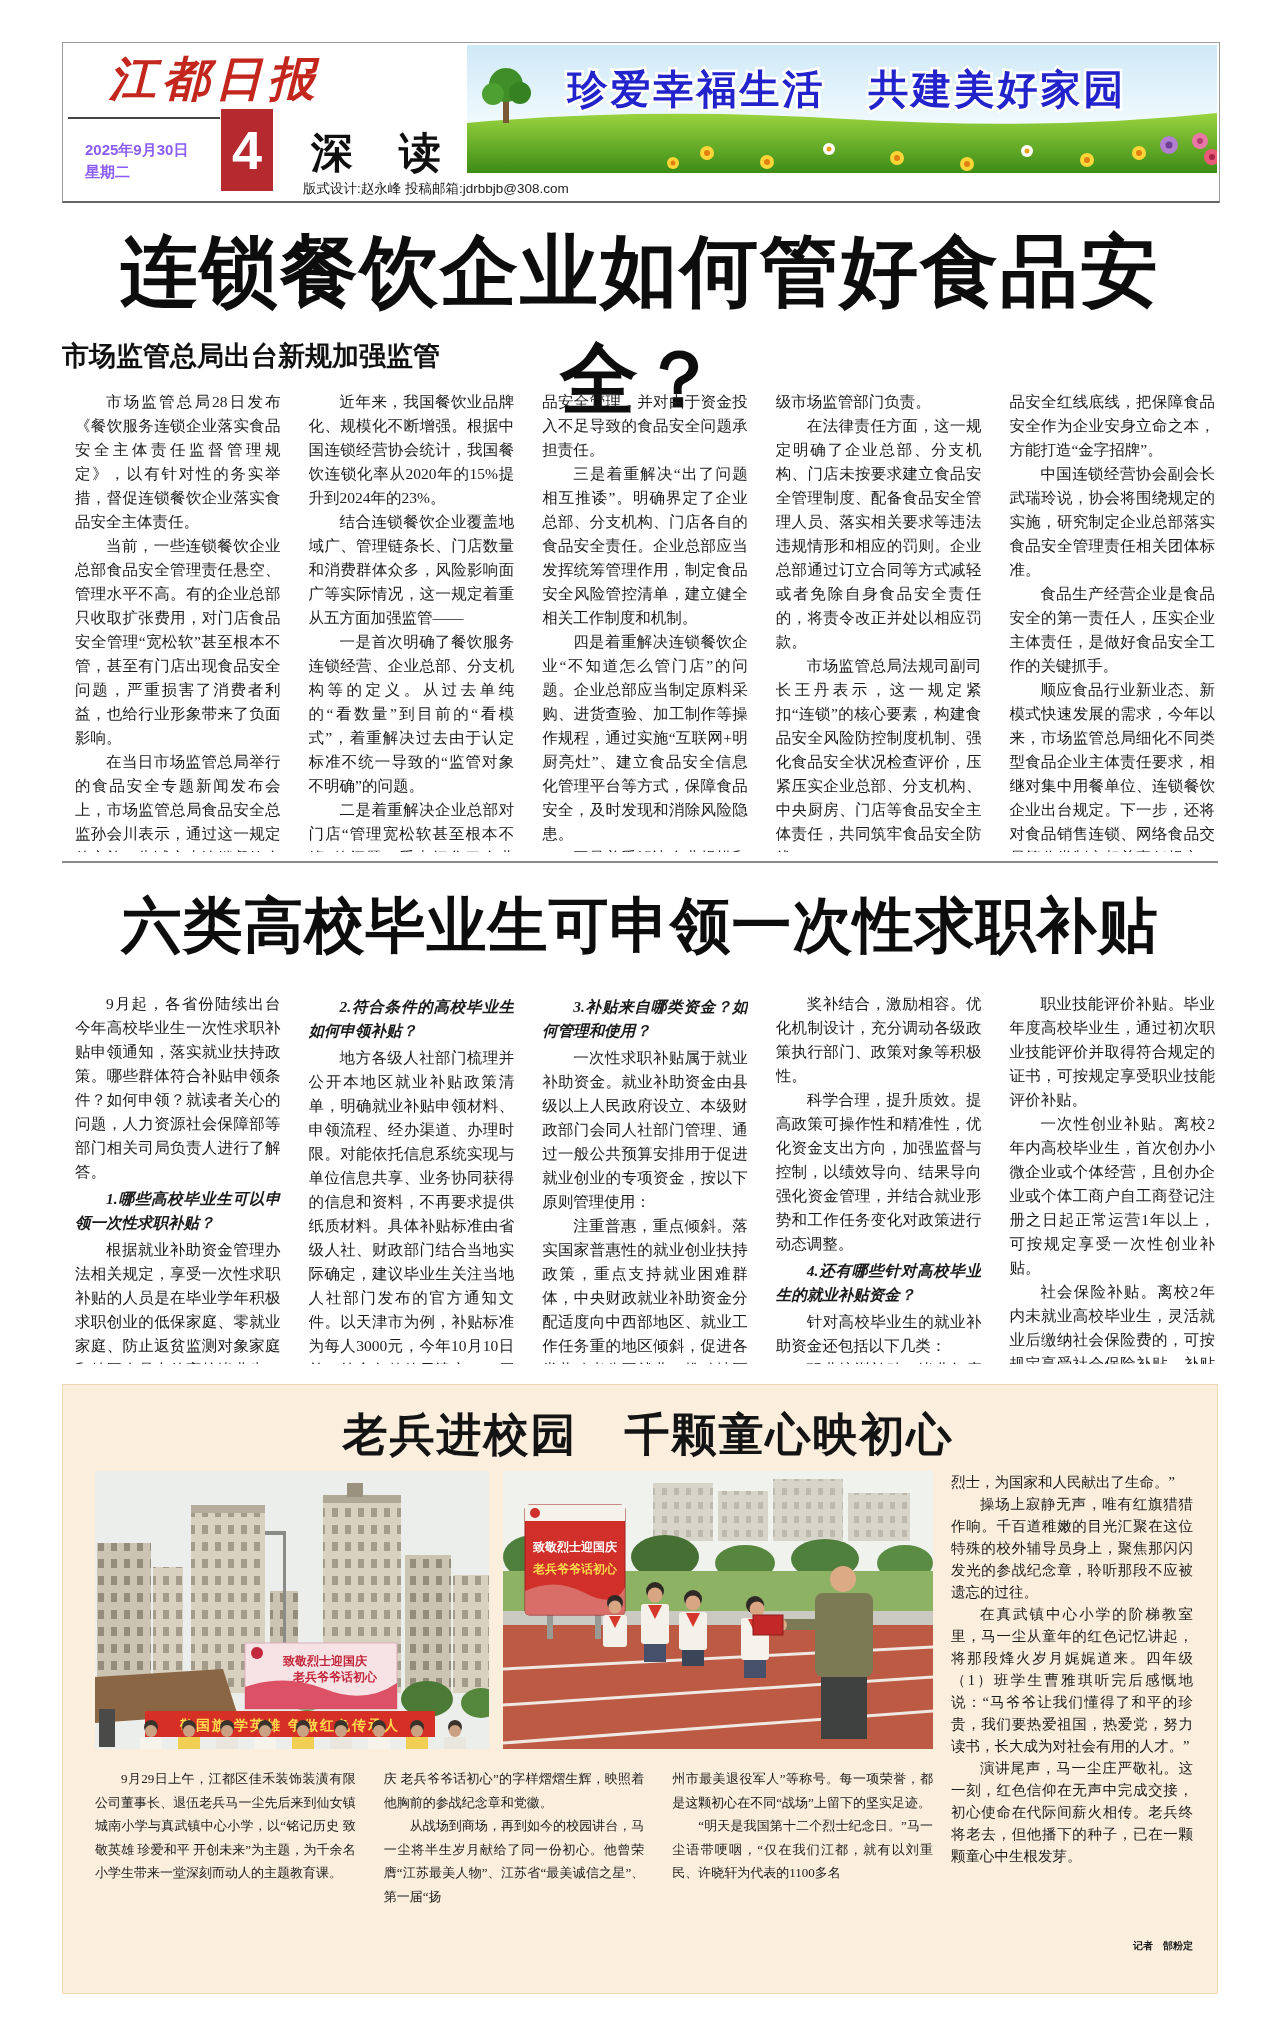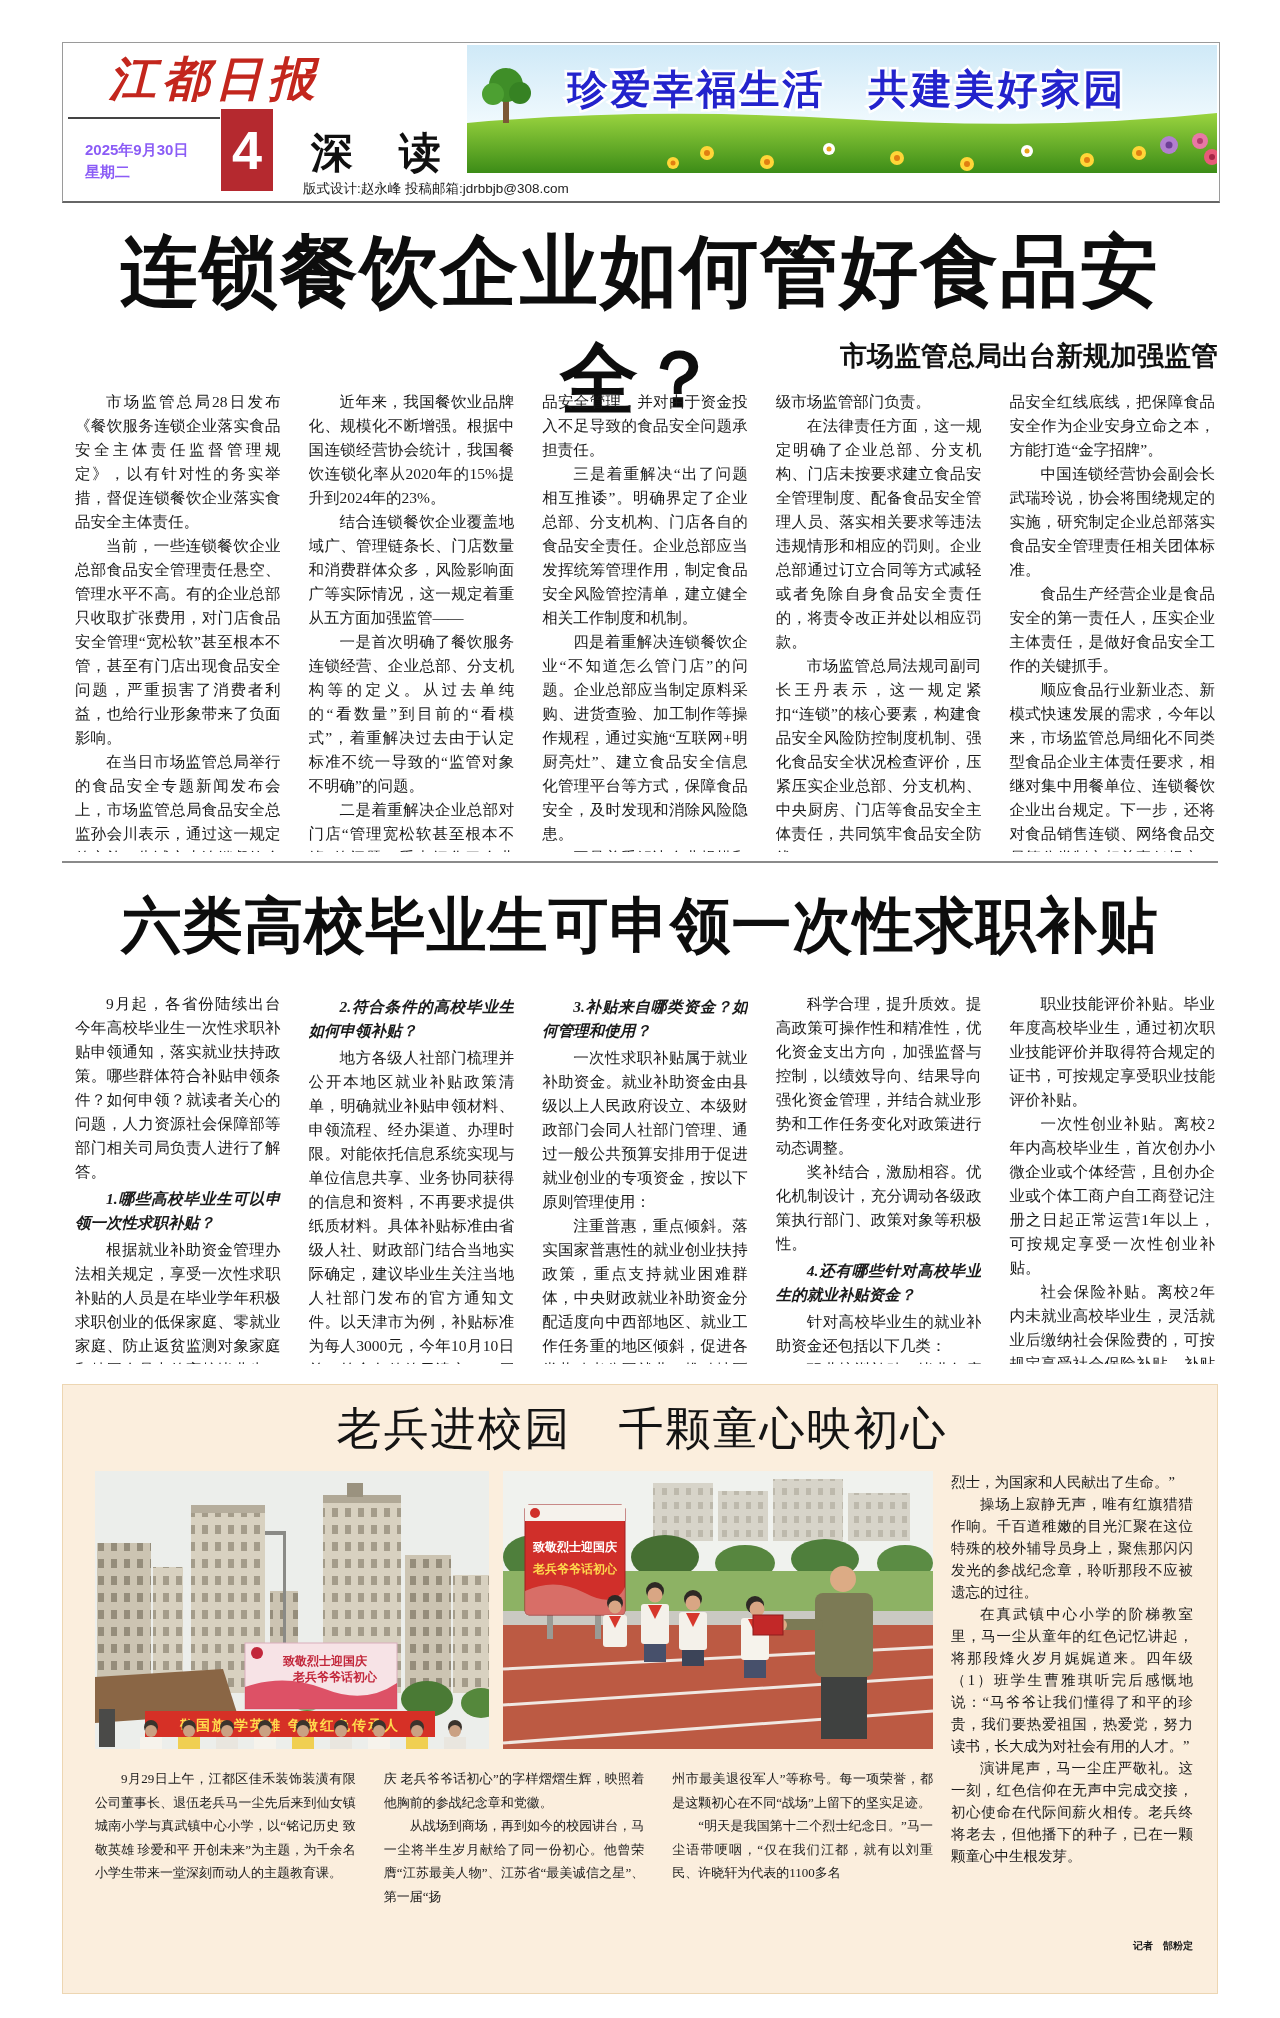--- a/index.html
+++ b/index.html
@@ -17,41 +17,41 @@
            display:flex;align-items:center;justify-content:center;font-size:54px;font-weight:bold;
            font-family:"Liberation Sans","DejaVu Sans",sans-serif;}
   .section{position:absolute;left:248px;top:82px;font-size:42px;font-weight:bold;color:#101010;
            font-family:"Liberation Sans","DejaVu Sans",sans-serif;letter-spacing:2px;}
   .credit{position:absolute;left:240px;top:137px;font-size:13.5px;color:#222;
           font-family:"Liberation Sans","DejaVu Sans",sans-serif;}
   .banner{position:absolute;left:404px;top:2px;width:750px;height:128px;display:block;}
   
   .a1-headline{position:absolute;left:62px;top:218px;width:1156px;margin:0;text-align:center;
                font-size:78px;line-height:108px;font-weight:900;letter-spacing:2px;color:#0d0d0d;}
-  .a1-subtitle{position:absolute;left:62px;top:338px;width:1156px;text-align:right;font-size:27px;
+  .a1-subtitle{position:absolute;left:62px;top:338px;width:1156px;text-align:left;font-size:27px;
                font-weight:bold;font-family:Liberation Sans, sans-serif;color:#111;}
   .cols{position:absolute;display:flex;gap:28px;}
   .col{flex:1;text-align:justify;overflow:hidden;}
   .col p{margin:0;}
   .b-p{text-indent:2em;}
   .b-cont{text-indent:0;}
   .b-h{text-indent:2em;font-weight:bold;font-style:italic;margin:3px 0 !important;}
   .a1-cols{left:75px;top:390px;width:1140px;height:462px;}
   .a1-cols .col{font-size:15.5px;line-height:24px;}
   .divider{position:absolute;left:62px;top:861px;width:1156px;border-top:2px solid #8a8a8a;}
   
   .a2-headline{position:absolute;left:62px;top:876px;width:1156px;margin:0;text-align:center;
                font-size:60px;line-height:100px;font-weight:900;letter-spacing:1px;color:#0d0d0d;}
   .a2-cols{left:75px;top:992px;width:1140px;height:372px;}
   .a2-cols .col{font-size:15.5px;line-height:24px;}
   
   .cream{position:absolute;left:62px;top:1384px;width:1156px;height:610px;background:#fbeedd;
          border:1px solid #edd6b2;box-sizing:border-box;}
-  .cream-title{position:absolute;left:0;top:12px;width:100%;margin:2px;text-align:center;
-               font-size:45px;font-weight:400;letter-spacing:2px;color:#141414;}
+  .cream-title{position:absolute;left:0;top:12px;width:100%;margin:8px;text-align:center;
+               font-size:45px;font-weight:700;letter-spacing:2px;color:#141414;}
   .photo{position:absolute;display:block;background:#e8e8e4;}
   .photo-left{left:32px;top:86px;width:394px;height:278px;}
   .photo-right{left:440px;top:86px;width:430px;height:278px;}
   .rightcol{position:absolute;left:888px;top:86px;width:242px;height:462px;overflow:hidden;
             text-align:justify;font-size:14.5px;line-height:22px;}
   .rightcol p{margin:0;}
   .byline{position:absolute;left:888px;top:554px;width:242px;text-align:right;font-weight:bold;
           font-size:10px;}
   .bcols{left:32px;top:382px;width:838px;height:212px;}
   .bcols .col{font-size:13px;line-height:23.5px;}
@@ -167,22 +167,22 @@
     <div class="col">
         <p class="b-h">2.符合条件的高校毕业生如何申领补贴？</p>
         <p class="b-p">地方各级人社部门梳理并公开本地区就业补贴政策清单，明确就业补贴申领材料、申领流程、经办渠道、办理时限。对能依托信息系统实现与单位信息共享、业务协同获得的信息和资料，不再要求提供纸质材料。具体补贴标准由省级人社、财政部门结合当地实际确定，建议毕业生关注当地人社部门发布的官方通知文件。以天津市为例，补贴标准为每人3000元，今年10月10日前，符合条件的天津市2026届高校毕业生，可登录天津公共就业服务网提交申请。</p>
       </div>
     <div class="col">
         <p class="b-h">3.补贴来自哪类资金？如何管理和使用？</p>
         <p class="b-p">一次性求职补贴属于就业补助资金。就业补助资金由县级以上人民政府设立、本级财政部门会同人社部门管理、通过一般公共预算安排用于促进就业创业的专项资金，按以下原则管理使用：</p>
         <p class="b-p">注重普惠，重点倾斜。落实国家普惠性的就业创业扶持政策，重点支持就业困难群体，中央财政就业补助资金分配适度向中西部地区、就业工作任务重的地区倾斜，促进各类劳动者公平就业，推动地区间就业协同发展。</p>
       </div>
     <div class="col">
+        <p class="b-p">奖补结合，激励相容。优化机制设计，充分调动各级政策执行部门、政策对象等积极性。</p>
         <p class="b-p">科学合理，提升质效。提高政策可操作性和精准性，优化资金支出方向，加强监督与控制，以绩效导向、结果导向强化资金管理，并结合就业形势和工作任务变化对政策进行动态调整。</p>
-        <p class="b-p">奖补结合，激励相容。优化机制设计，充分调动各级政策执行部门、政策对象等积极性。</p>
         <p class="b-h">4.还有哪些针对高校毕业生的就业补贴资金？</p>
         <p class="b-p">针对高校毕业生的就业补助资金还包括以下几类：</p>
         <p class="b-p">职业培训补贴。毕业年度高校毕业生，参加就业技能培训和创业培训，可按规定享受职业培训补贴。</p>
       </div>
     <div class="col">
         <p class="b-p">职业技能评价补贴。毕业年度高校毕业生，通过初次职业技能评价并取得符合规定的证书，可按规定享受职业技能评价补贴。</p>
         <p class="b-p">一次性创业补贴。离校2年内高校毕业生，首次创办小微企业或个体经营，且创办企业或个体工商户自工商登记注册之日起正常运营1年以上，可按规定享受一次性创业补贴。</p>
         <p class="b-p">社会保险补贴。离校2年内未就业高校毕业生，灵活就业后缴纳社会保险费的，可按规定享受社会保险补贴，补贴标准原则上不超过其实际缴费的2/3，期限最长不超过2年。</p>
       </div>
   </div>

